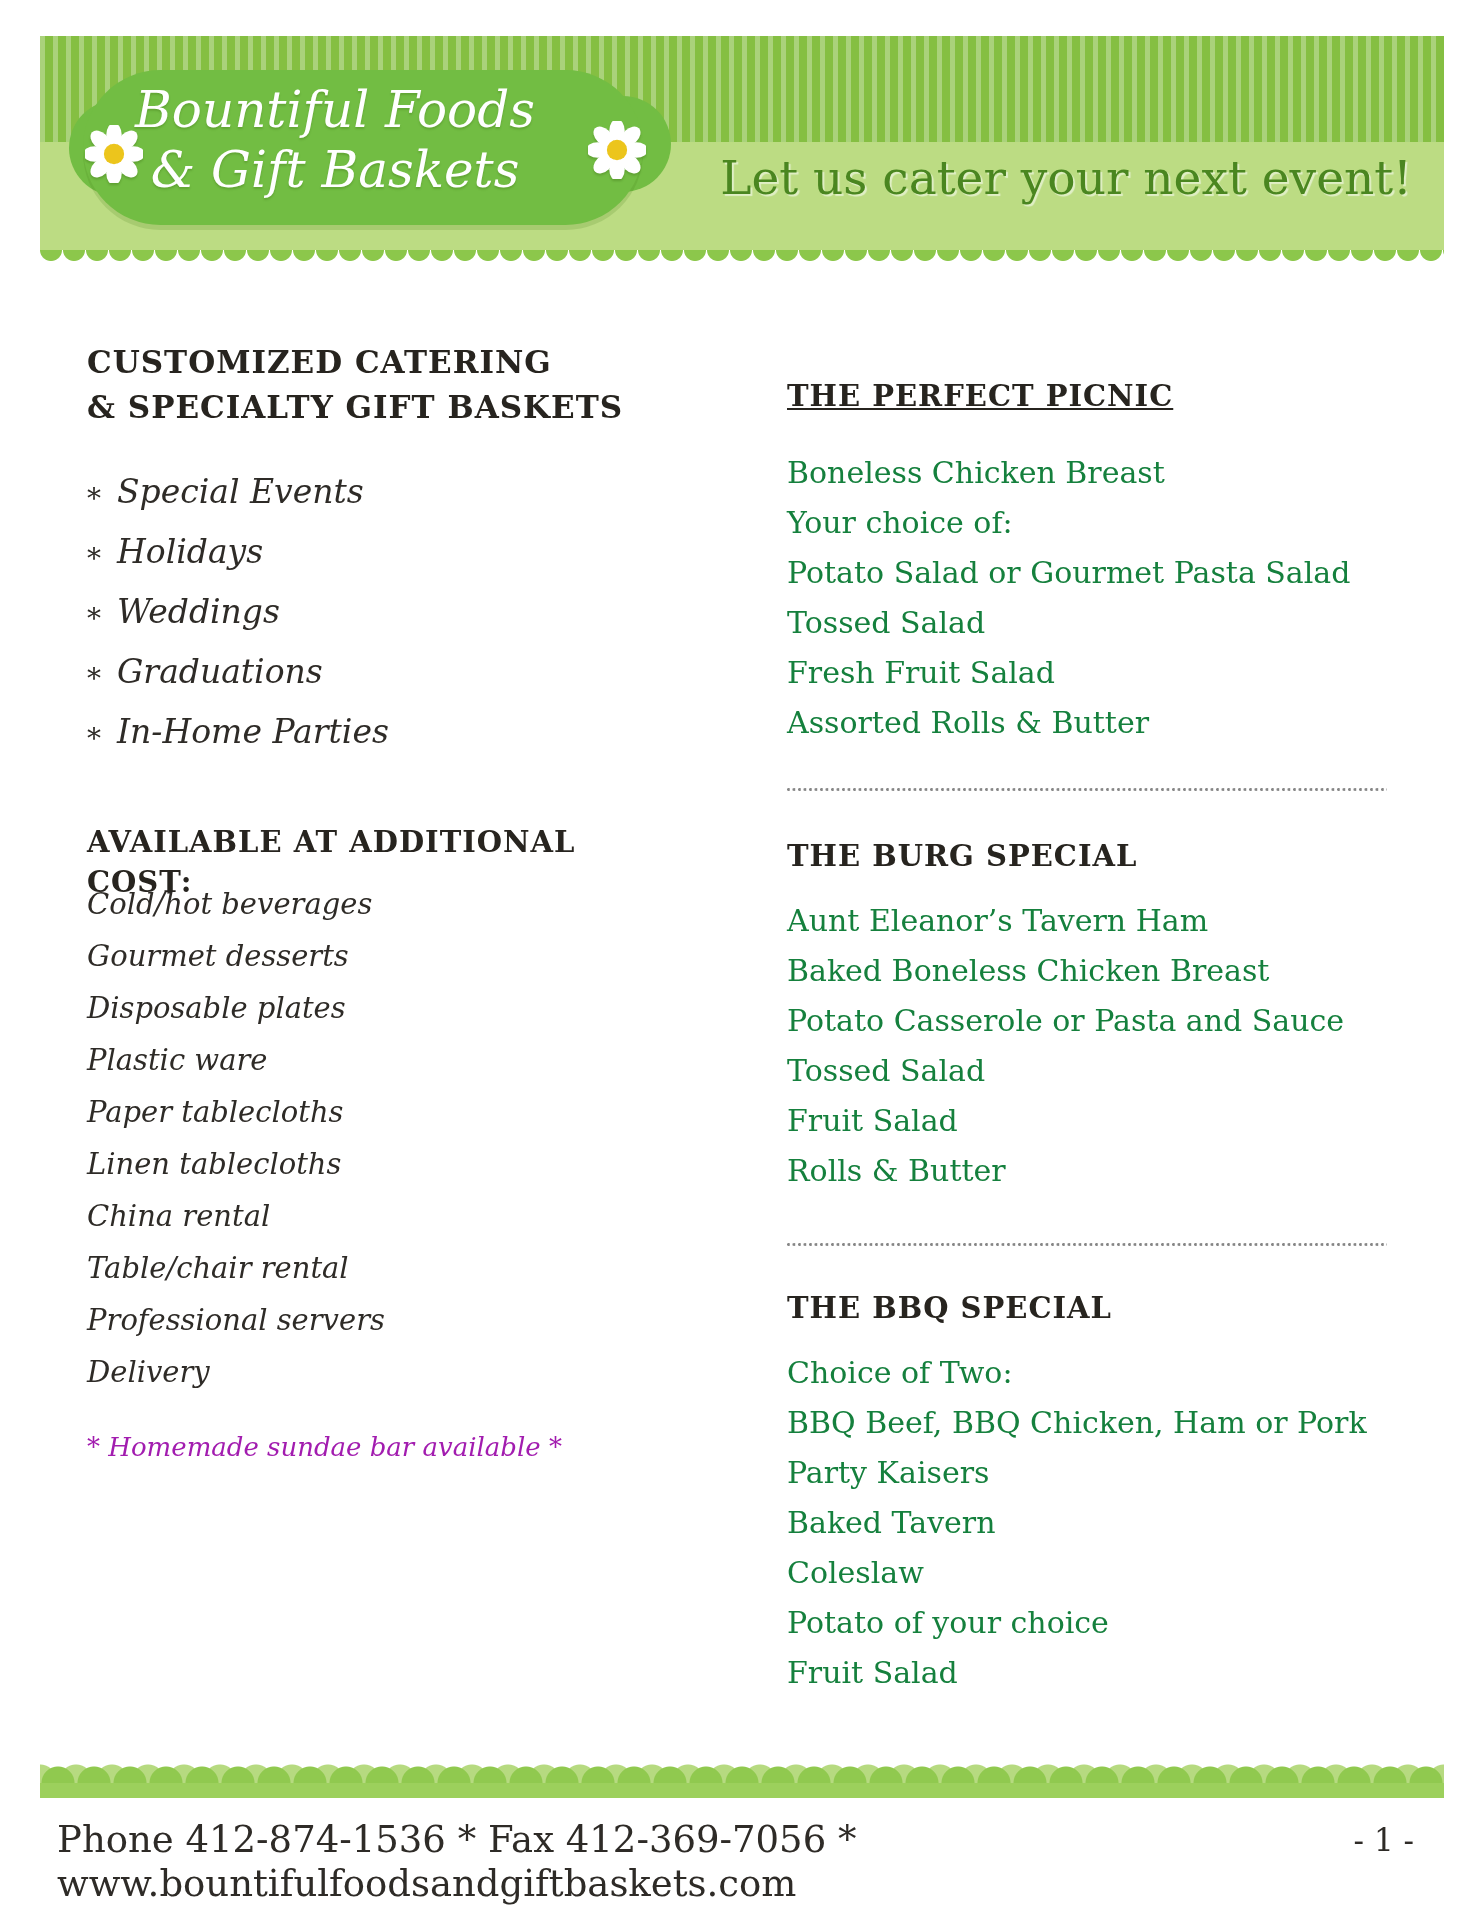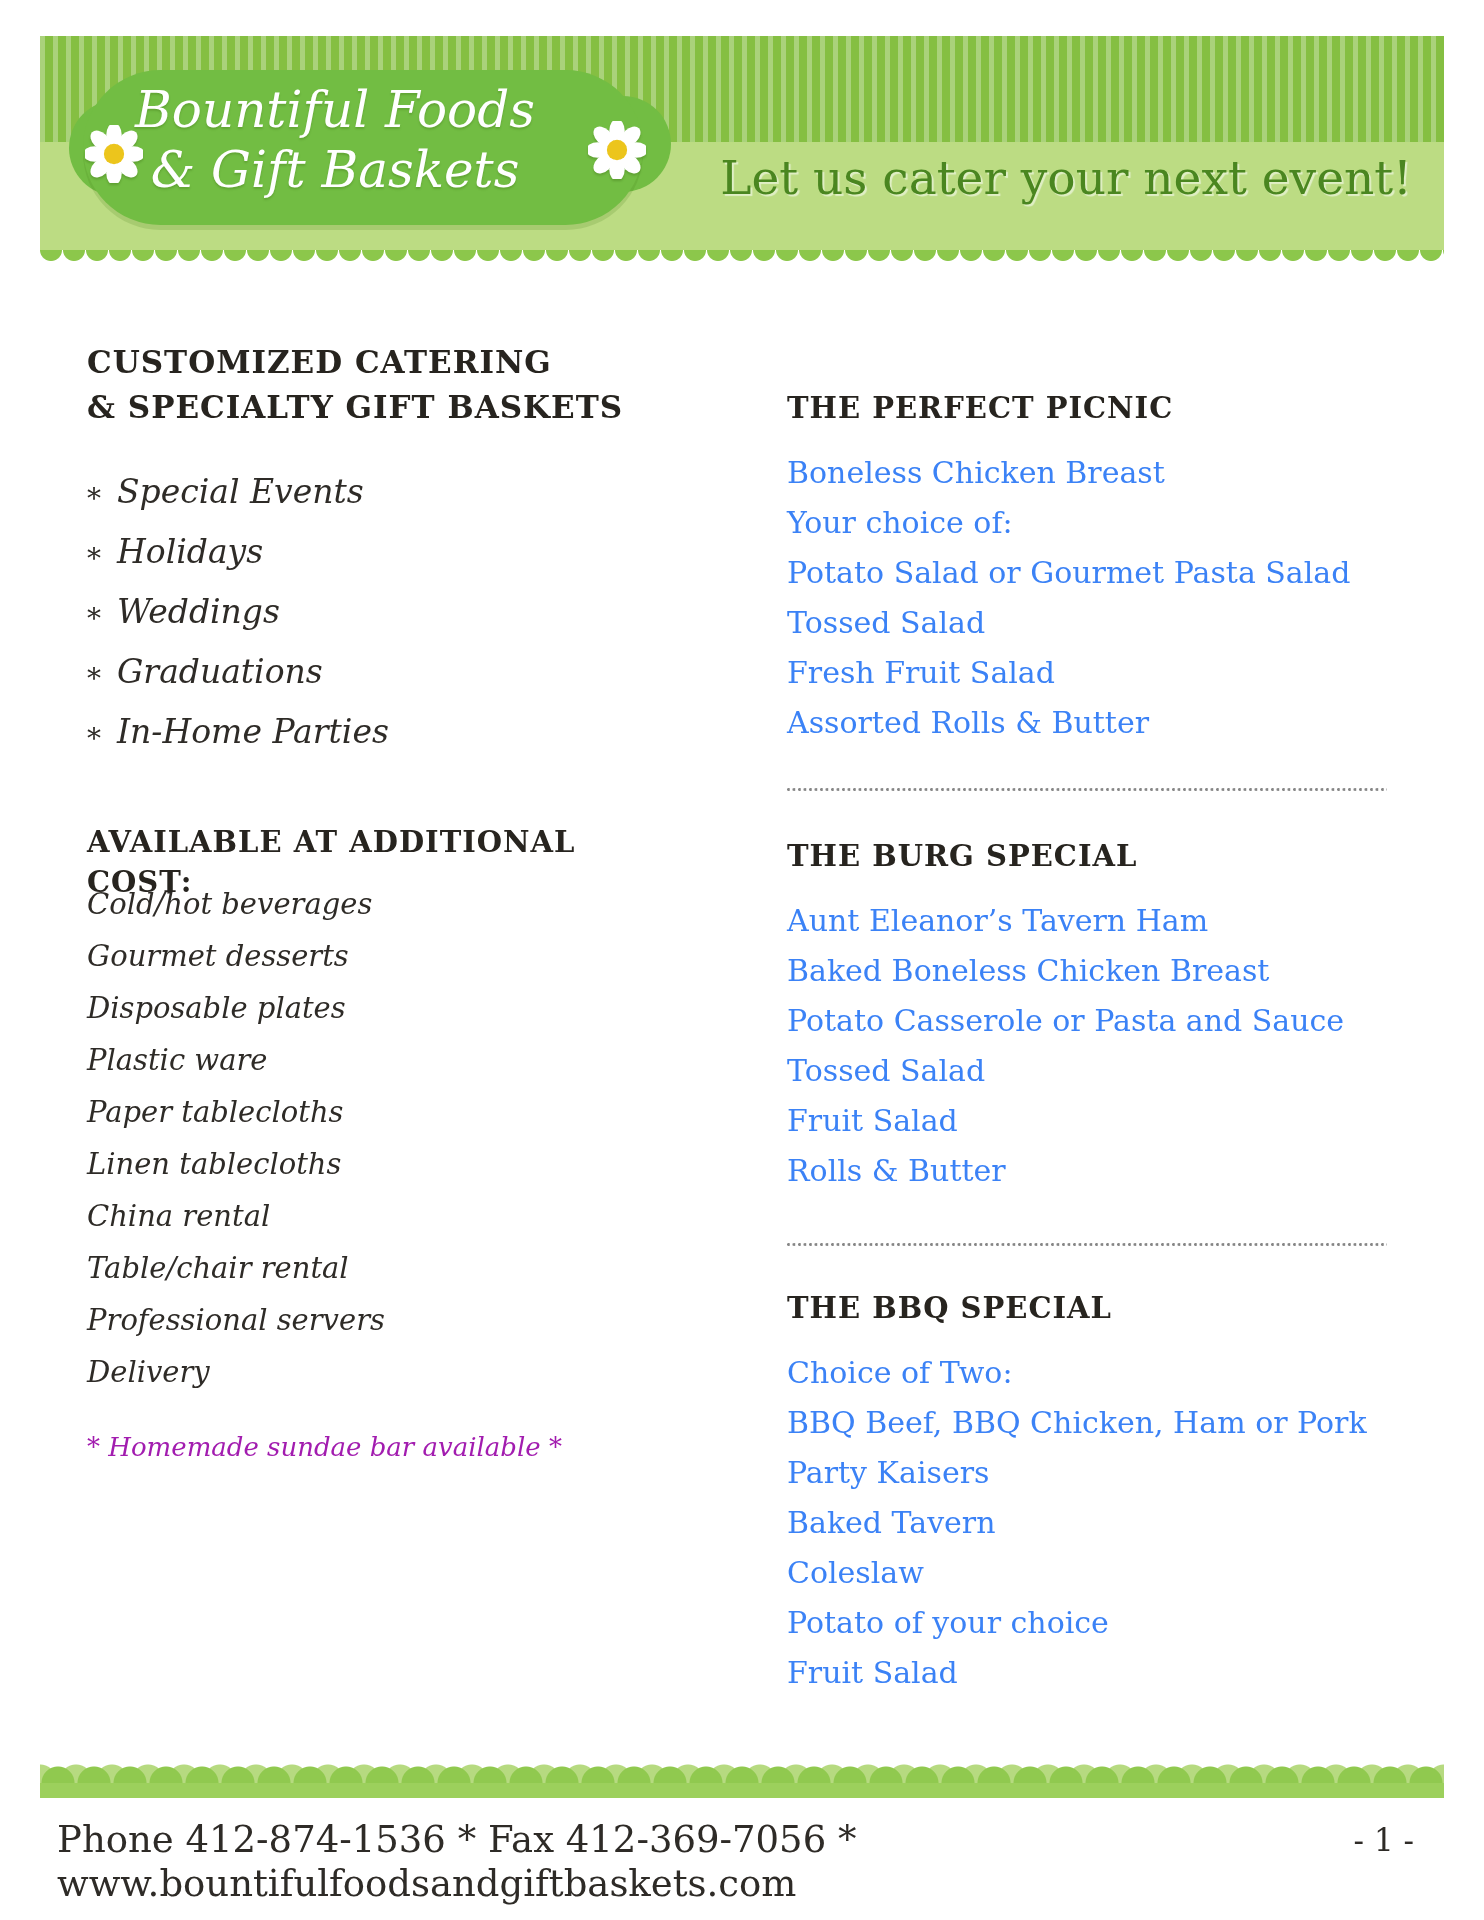--- a/index.html
+++ b/index.html
@@ -42,29 +42,29 @@
   .event-list { top:462px; }
   .event-item { height:60px; font-style:italic; font-size:33px; line-height:60px; color:#2e2b27; }
   .ast { display:inline-block; transform:translateY(5px); margin-right:16px; font-size:28px; }
 
   .sub-heading { font-weight:bold; font-size:29px; line-height:40px; letter-spacing:1px; color:#27241f; }
   .cost-heading { top:822px; }
   .cost-list { top:878px; }
   .cost-item { font-style:italic; font-size:29px; line-height:52px; color:#2e2b27; }
   .sundae-note { top:1432px; font-style:italic; font-size:26px; color:#a21caf; }
 
-  .menu-heading-0 { top:388px; }
+  .menu-heading-0 { top:376px;text-decoration:underline; }
   .menu-items-0   { top:448px; }
   .divider-0      { top:788px; }
   .menu-heading-1 { top:836px; }
   .menu-items-1   { top:896px; }
   .divider-1      { top:1243px; }
   .menu-heading-2 { top:1288px; }
   .menu-items-2   { top:1348px; }
-  .menu-item { font-size:30px; line-height:50px; color:#3b82f6; }
+  .menu-item { font-size:30px; line-height:50px; color:#15803d; }
   .dotted-divider { width:600px; height:3px;
     background-image:radial-gradient(circle at 1.5px 1.5px, #868686 1.2px, rgba(0,0,0,0) 1.7px);
     background-size:5.5px 3px; background-repeat:repeat-x; }
 
   
   .footer-arches { left:40px; right:40px; top:1756px; height:27px;
     background-image:
       radial-gradient(circle at 18px 27px, #90c94f 0 16px, rgba(0,0,0,0) 17px),
       radial-gradient(circle at 18px 25px, #b6da80 0 16px, rgba(0,0,0,0) 17px);
     background-size:36px 27px, 36px 27px;

